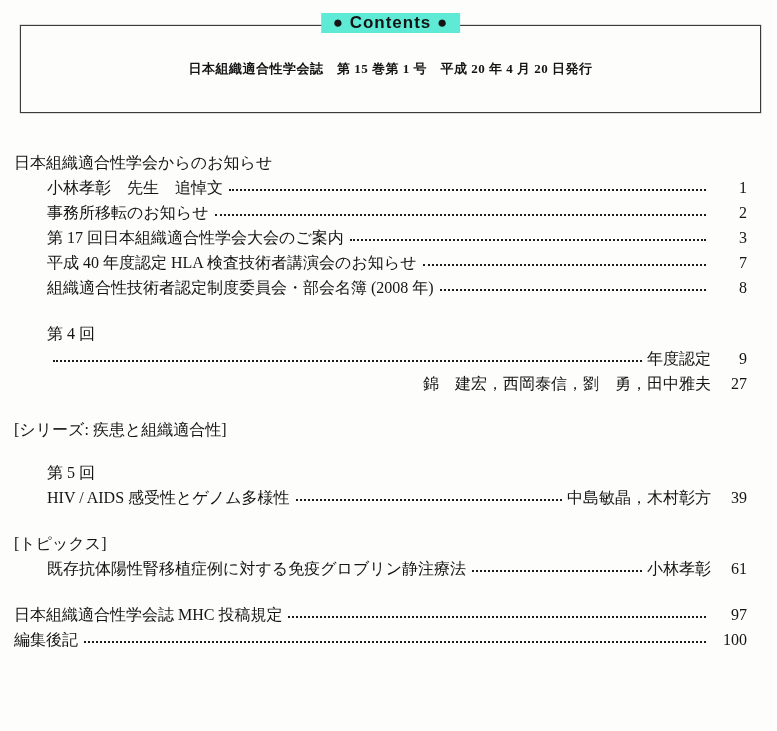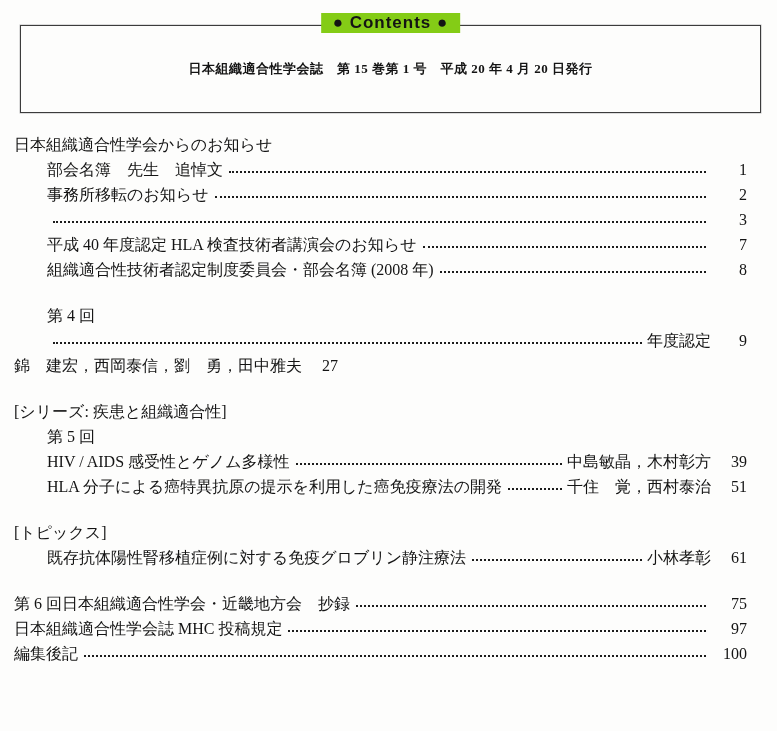--- a/index.html
+++ b/index.html
@@ -23,21 +23,21 @@
     display: flex;
     align-items: center;
     justify-content: center;
     background: #fdfdfc;
   }
   .contents-label {
     position: absolute;
     top: -13px;
     left: 50%;
     transform: translateX(-50%);
-    background: #84cc16;
+    background: #5eead4;
     padding: 0 12px;
     font-family: "Liberation Sans", "DejaVu Sans", sans-serif;
     font-weight: bold;
     font-size: 17px;
     letter-spacing: 1px;
     white-space: nowrap;
   }
   .journal-title {
     font-weight: bold;
     font-size: 13px;
@@ -51,61 +51,62 @@
     font-size: 16px;
   }
   .block { margin-bottom: 21px; }
   .block:last-child { margin-bottom: 0; }
   .line {
     display: flex;
     align-items: baseline;
     line-height: 25px;
     white-space: nowrap;
   }
-  .line.heading, .line.sub { display: block; }
+  .line.heading, .line.sub { display: block; margin-top: 18px; }
   .ind1 { padding-left: 33px; }
   .leader {
     flex: 1 1 auto;
     min-width: 14px;
     border-bottom: 2px dotted #1c1c1c;
     margin: 0 5px 0 6px;
     transform: translateY(-2px);
   }
   .leader.short { margin-right: 2px; }
   .authors { white-space: nowrap; }
   .page-num {
     min-width: 36px;
     text-align: right;
     white-space: nowrap;
   }
-  .cont { }
+  .cont { justify-content: flex-end; }
 </style>
 </head>
 <body>
 
 <div class="sheet">
   <div class="title-box">
     <span class="contents-label">● Contents ●</span>
     <div class="journal-title">日本組織適合性学会誌　第 15 巻第 1 号　平成 20 年 4 月 20 日発行</div>
   </div>
 
   <div class="toc">
       <div class="block">
         <div class="line heading ind0">日本組織適合性学会からのお知らせ</div>
         <div class="line entry ind1">
-          <span class="title">部会名簿　先生　追悼文</span>
+          <span class="title">小林孝彰　先生　追悼文</span>
           <span class="leader"></span>
           <span class="page-num">1</span>
         </div>
         <div class="line entry ind1">
           <span class="title">事務所移転のお知らせ</span>
           <span class="leader"></span>
           <span class="page-num">2</span>
         </div>
         <div class="line entry ind1">
+          <span class="title">第 17 回日本組織適合性学会大会のご案内</span>
           <span class="leader"></span>
           <span class="page-num">3</span>
         </div>
         <div class="line entry ind1">
           <span class="title">平成 40 年度認定 HLA 検査技術者講演会のお知らせ</span>
           <span class="leader"></span>
           <span class="page-num">7</span>
         </div>
         <div class="line entry ind1">
           <span class="title">組織適合性技術者認定制度委員会・部会名簿 (2008 年)</span>
@@ -127,42 +128,31 @@
       </div>
       <div class="block">
         <div class="line heading ind0">[シリーズ: 疾患と組織適合性]</div>
         <div class="line sub ind1">第 5 回</div>
         <div class="line entry ind1">
           <span class="title">HIV / AIDS 感受性とゲノム多様性</span>
           <span class="leader"></span>
           <span class="authors">中島敏晶，木村彰方</span>
           <span class="page-num">39</span>
         </div>
-        <div class="line entry ind1">
-          <span class="title">HLA 分子による癌特異抗原の提示を利用した癌免疫療法の開発</span>
-          <span class="leader"></span>
-          <span class="authors">千住　覚，西村泰治</span>
-          <span class="page-num">51</span>
-        </div>
       </div>
       <div class="block">
         <div class="line heading ind0">[トピックス]</div>
         <div class="line entry ind1">
           <span class="title">既存抗体陽性腎移植症例に対する免疫グロブリン静注療法</span>
           <span class="leader"></span>
           <span class="authors">小林孝彰</span>
           <span class="page-num">61</span>
         </div>
       </div>
       <div class="block">
-        <div class="line entry ind0">
-          <span class="title">第 6 回日本組織適合性学会・近畿地方会　抄録</span>
-          <span class="leader"></span>
-          <span class="page-num">75</span>
-        </div>
         <div class="line entry ind0">
           <span class="title">日本組織適合性学会誌 MHC 投稿規定</span>
           <span class="leader"></span>
           <span class="page-num">97</span>
         </div>
         <div class="line entry ind0">
           <span class="title">編集後記</span>
           <span class="leader"></span>
           <span class="page-num">100</span>
         </div>

